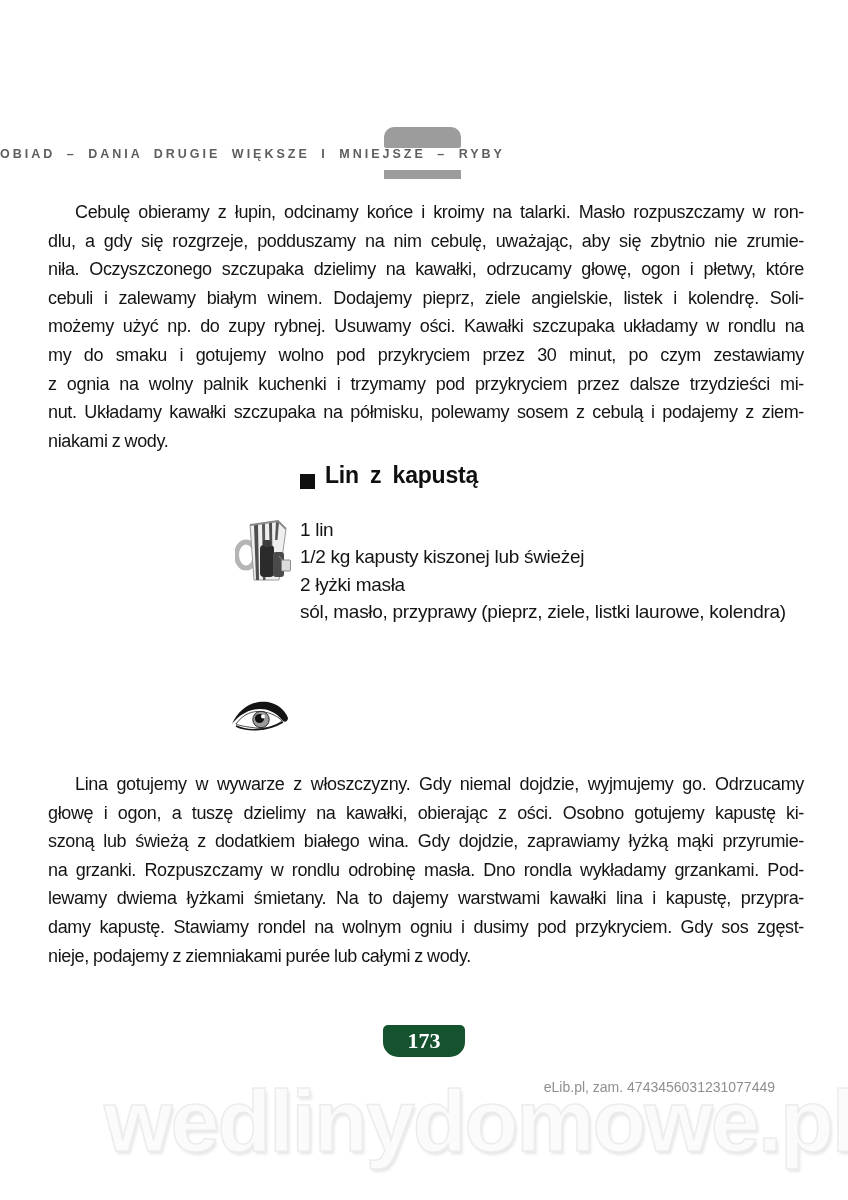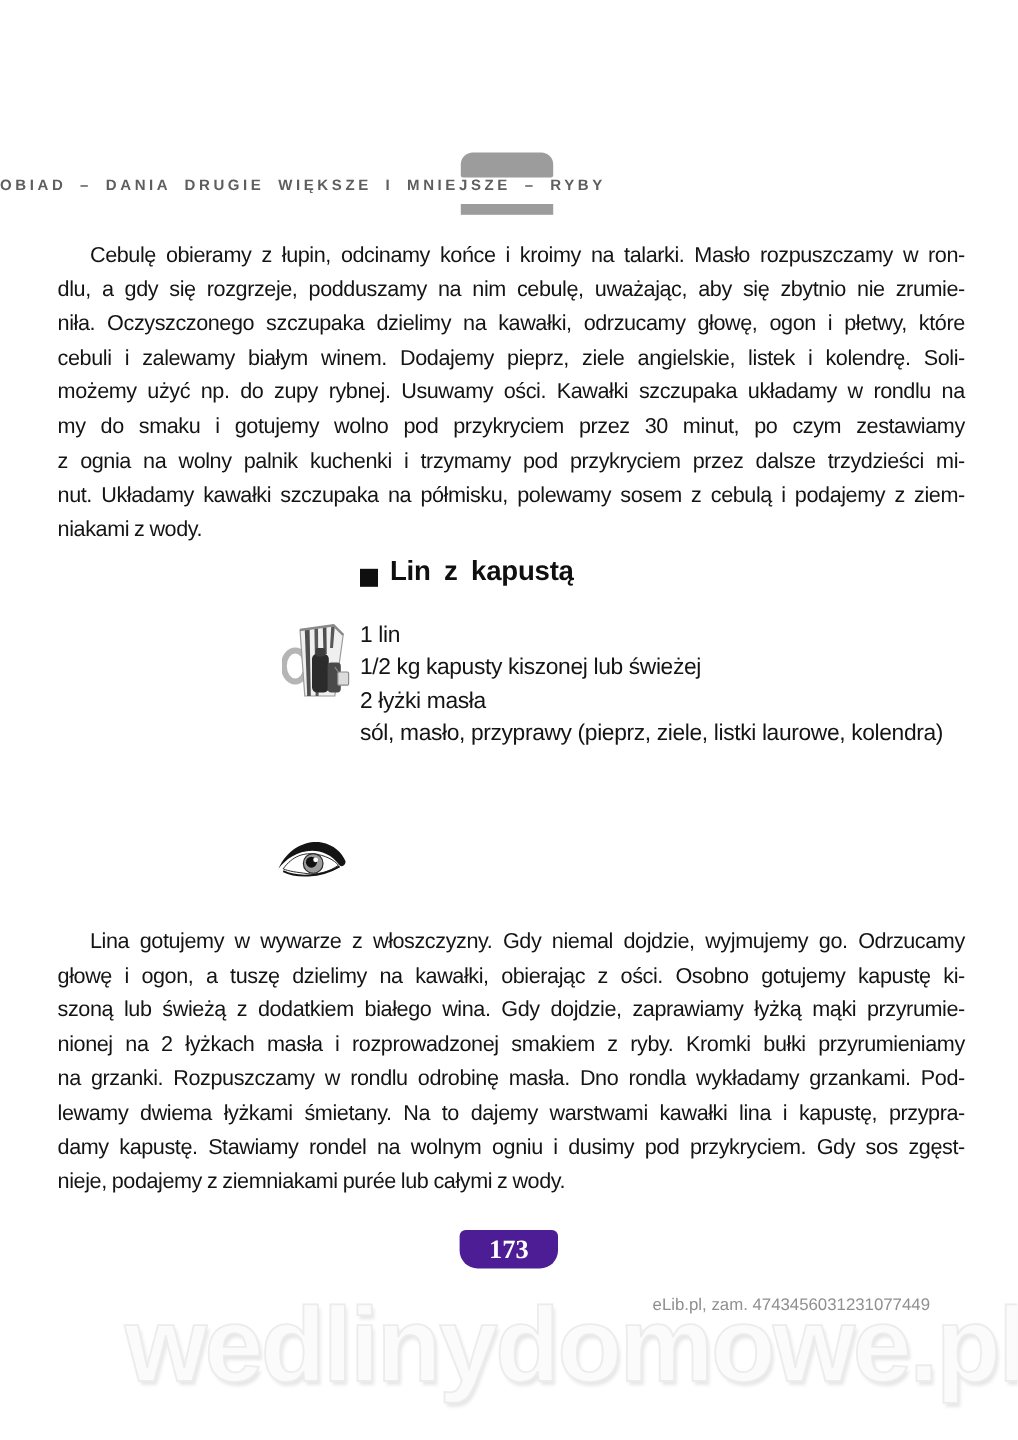--- a/index.html
+++ b/index.html
@@ -53,21 +53,21 @@
     font-size:19px; line-height:27.4px; letter-spacing:-0.3px; color:#141414;
   }
   .ingredients .line { white-space:nowrap; }
 
   .jug-icon { position:absolute; left:235px; top:518px; }
   .eye-icon { position:absolute; left:231px; top:699px; }
 
   
   .pagenum {
     position:absolute; left:383px; top:1025px; width:82px; height:32px;
-    background:#4c1d95; border-radius:5px 5px 15px 15px;
+    background:#14532d; border-radius:5px 5px 15px 15px;
     display:flex; align-items:center; justify-content:center;
     font-family:"Liberation Serif", serif; font-size:22px; font-weight:bold;
     color:#ffffff; z-index:2;
   }
   .imprint {
     position:absolute; left:0; top:1079px; width:775px; text-align:right;
     font-size:14px; color:#8f8f8f; z-index:2;
   }
   .watermark {
     position:absolute; left:104px; top:1070px; z-index:1;
@@ -130,21 +130,20 @@
       <div class="line first">1 lin</div>
       <div class="line">1/2 kg kapusty kiszonej lub świeżej</div>
       <div class="line">2 łyżki masła</div>
       <div class="line last">sól, masło, przyprawy (pieprz, ziele, listki laurowe, kolendra)</div>
     </div>
 
   <div class="paragraph para2">
       <div class="line first">Lina gotujemy w wywarze z włoszczyzny. Gdy niemal dojdzie, wyjmujemy go. Odrzucamy</div>
       <div class="line">głowę i ogon, a tuszę dzielimy na kawałki, obierając z ości. Osobno gotujemy kapustę ki-</div>
       <div class="line">szoną lub świeżą z dodatkiem białego wina. Gdy dojdzie, zaprawiamy łyżką mąki przyrumie-</div>
-      <div class="line">nionej na 2 łyżkach masła i rozprowadzonej smakiem z ryby. Kromki bułki przyrumieniamy</div>
       <div class="line">na grzanki. Rozpuszczamy w rondlu odrobinę masła. Dno rondla wykładamy grzankami. Pod-</div>
       <div class="line">lewamy dwiema łyżkami śmietany. Na to dajemy warstwami kawałki lina i kapustę, przypra-</div>
       <div class="line">damy kapustę. Stawiamy rondel na wolnym ogniu i dusimy pod przykryciem. Gdy sos zgęst-</div>
       <div class="line last">nieje, podajemy z ziemniakami purée lub całymi z wody.</div>
     </div>
 
   <div class="pagenum">
     <span>173</span>
   </div>
 

